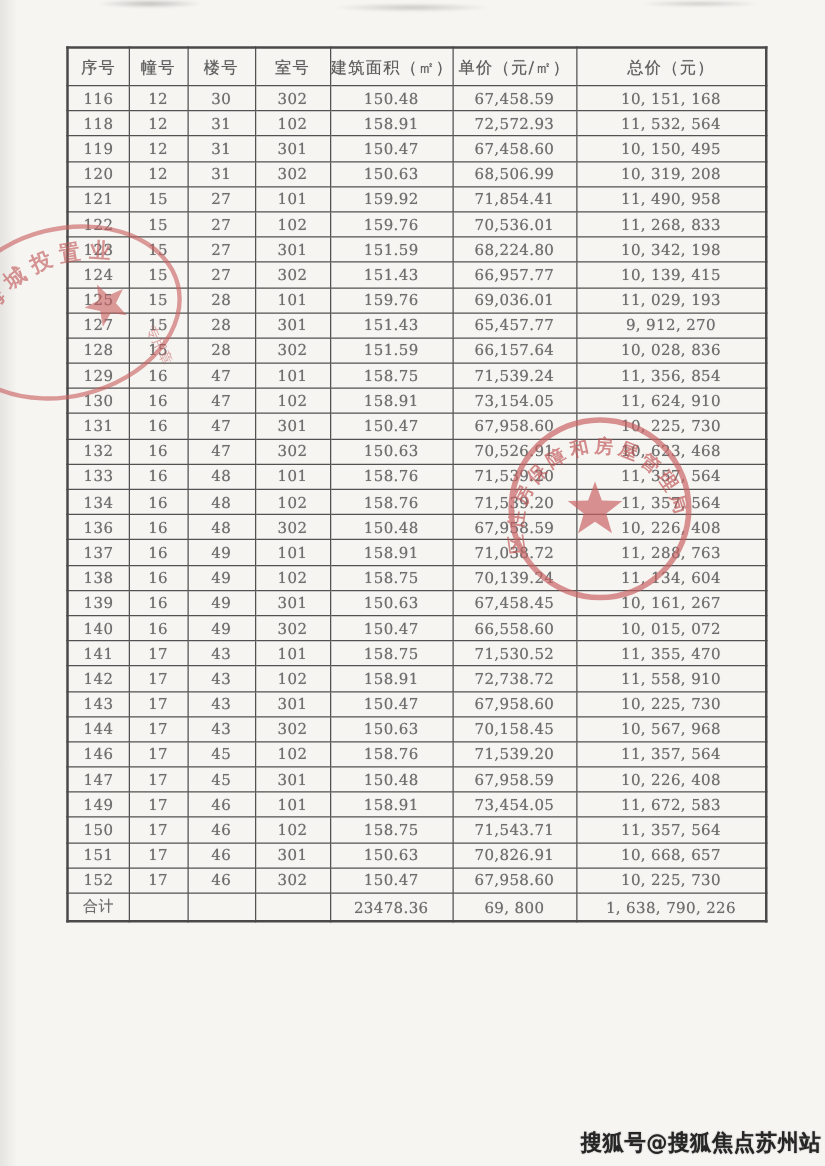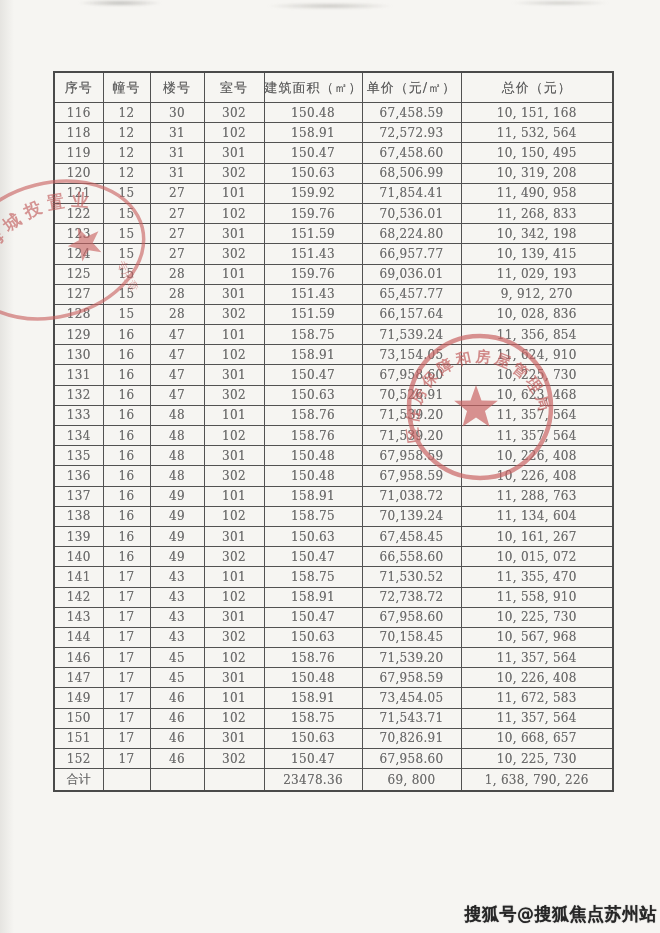--- a/index.html
+++ b/index.html
@@ -21,21 +21,20 @@
   }
   .edge-shade{
     position:absolute;left:0;top:0;width:14px;height:933px;
     background:linear-gradient(90deg, rgba(180,178,173,.25), rgba(180,178,173,0));
   }
   
   table.price-table{
     position:absolute;left:53px;top:37px;width:559px;
     border-collapse:collapse;table-layout:fixed;
     border:2px solid #4a4a4a;
-    margin-top:34px;
   }
   .price-table th,.price-table td{
     border:1.5px solid #525252;
     text-align:center;vertical-align:middle;
     padding:0;overflow:hidden;white-space:nowrap;
     color:#6e6e6e;font-size:12px;font-weight:normal;
     letter-spacing:.3px;
     text-shadow:0 0 .6px rgba(110,110,110,.7);
   }
   .price-table thead th{
@@ -232,29 +231,20 @@
         <tr>
           <td>134</td>
           <td>16</td>
           <td>48</td>
           <td>102</td>
           <td>158.76</td>
           <td>71,539.20</td>
           <td>11, 357, 564</td>
         </tr>
         <tr>
-          <td>135</td>
-          <td>16</td>
-          <td>48</td>
-          <td>301</td>
-          <td>150.48</td>
-          <td>67,958.59</td>
-          <td>10, 226, 408</td>
-        </tr>
-        <tr>
           <td>136</td>
           <td>16</td>
           <td>48</td>
           <td>302</td>
           <td>150.48</td>
           <td>67,958.59</td>
           <td>10, 226, 408</td>
         </tr>
         <tr>
           <td>137</td>

